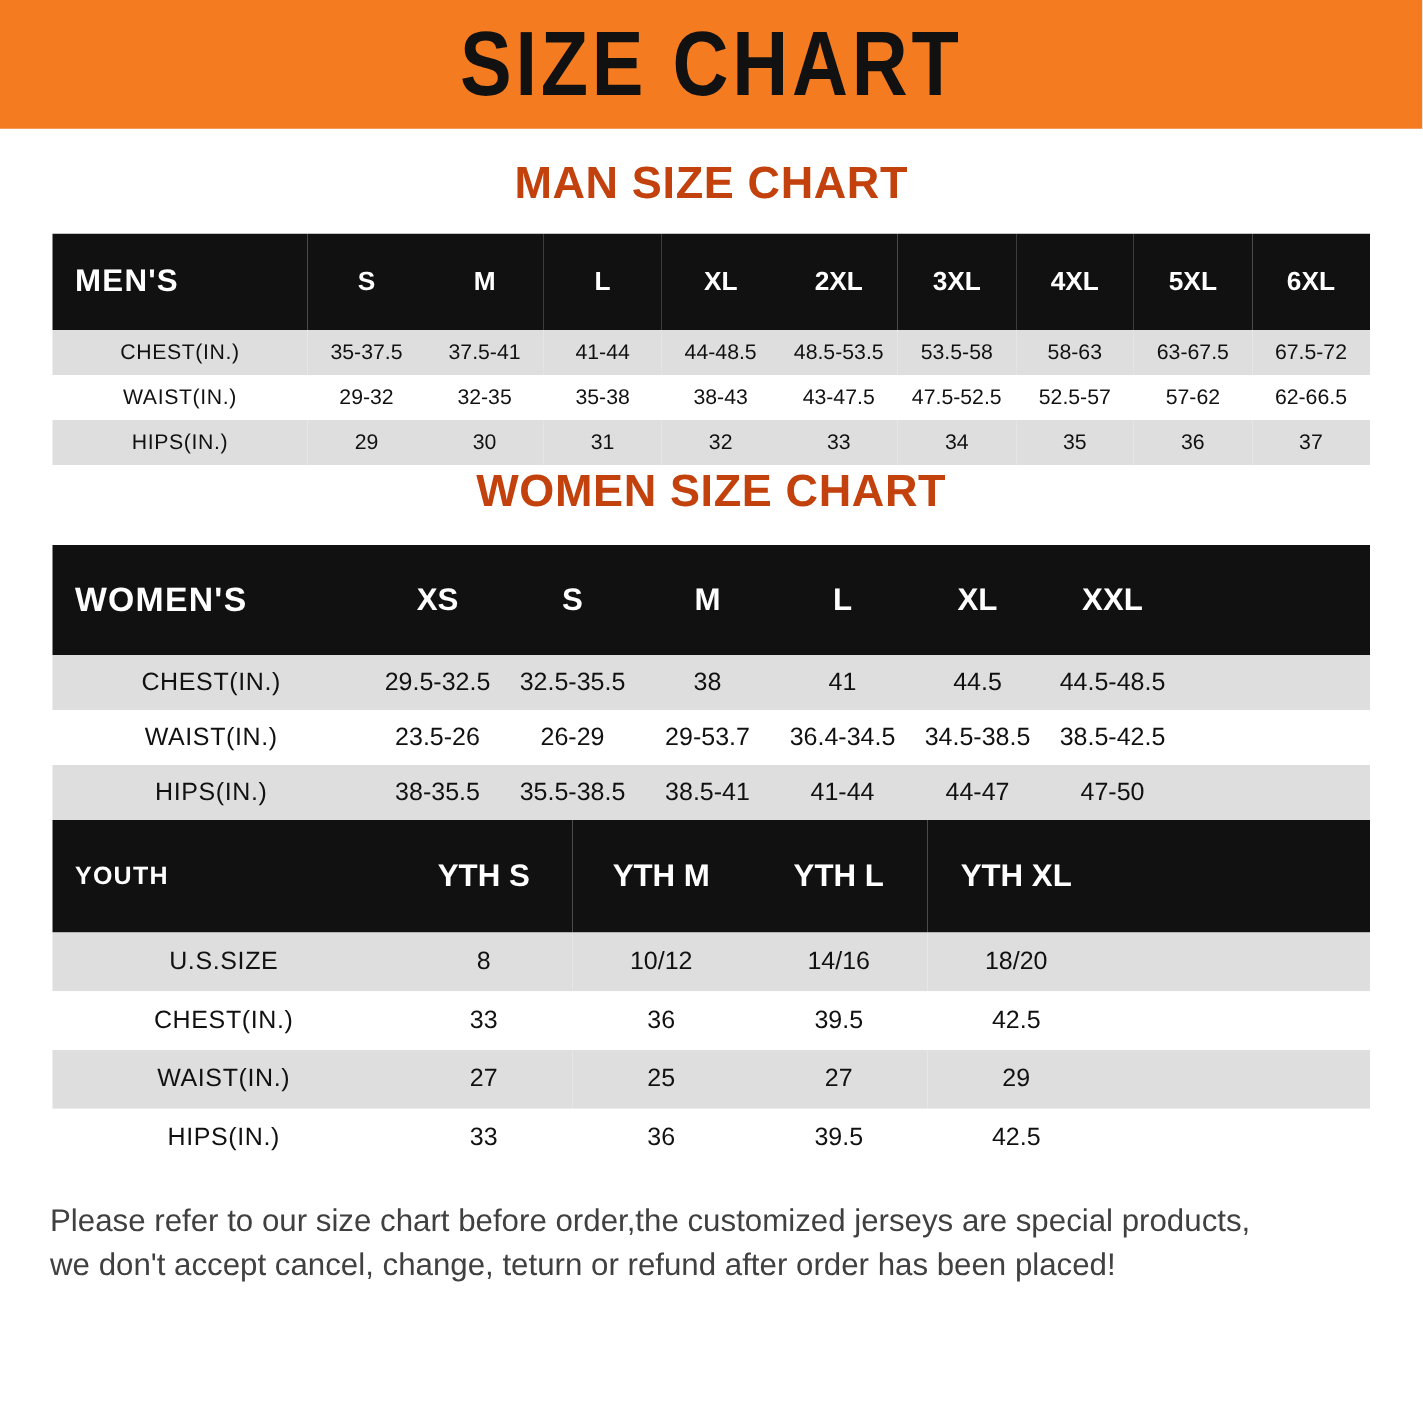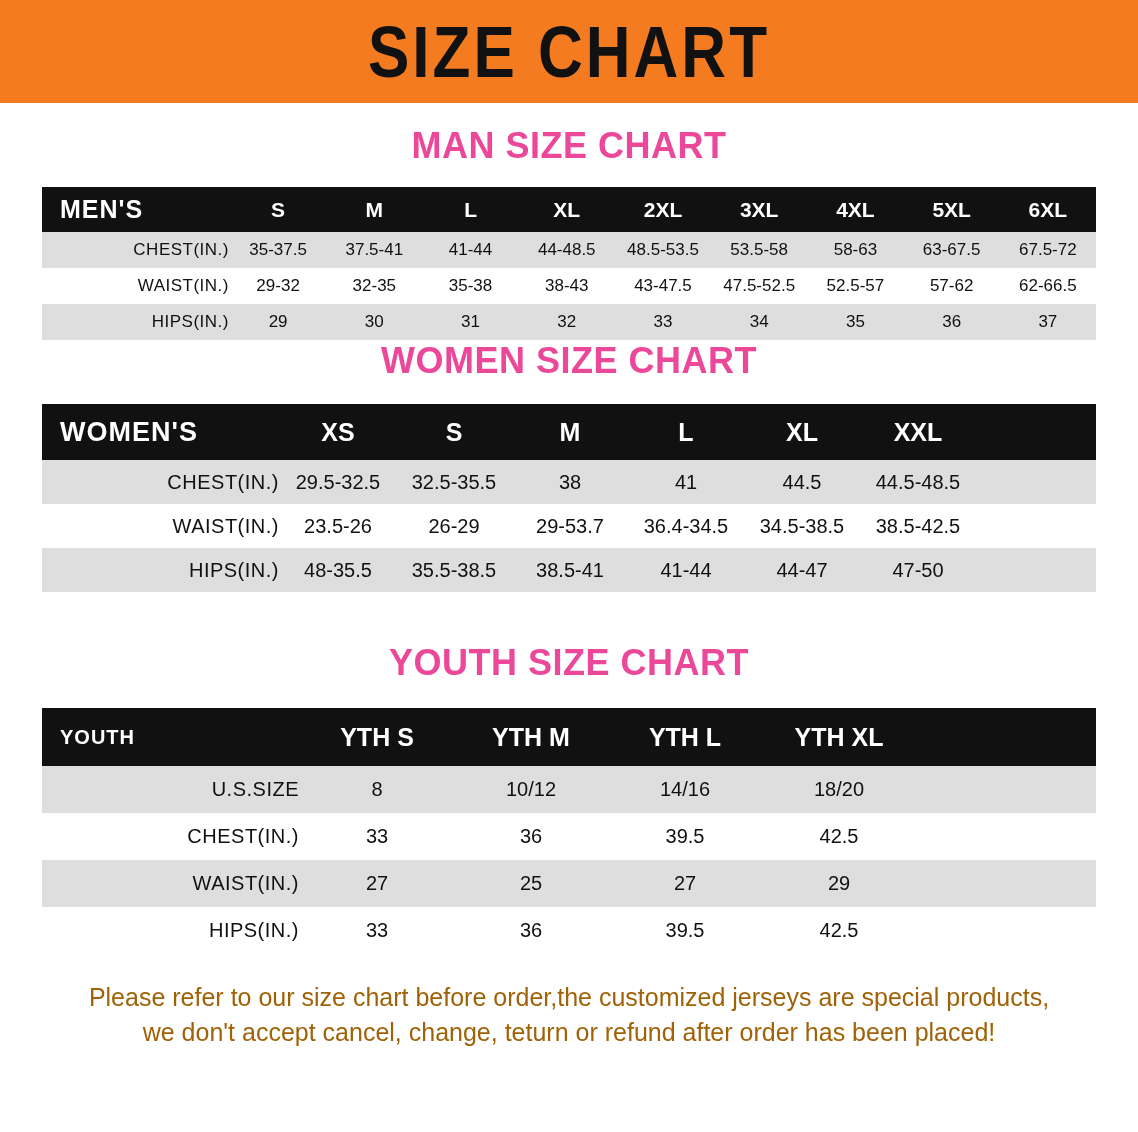--- a/index.html
+++ b/index.html
@@ -38,52 +38,52 @@
     color: #111111;
     line-height: 1;
     transform: scaleY(1.18);
   }
   
   .section-title {
     text-align: center;
     font-weight: bold;
     font-size: 36px;
     letter-spacing: 0.5px;
-    color: #ec4899;
+    color: #c2410c;
   }
   .title-man   { margin-top: 22px; margin-bottom: 20px; }
   .title-women { margin-bottom: 22px; }
   .title-youth { margin-top: 50px; margin-bottom: 24px; }
 
   
   .table-wrap {
     margin: 0 42px;
   }
   table.chart {
     width: 1054px;
     border-collapse: collapse;
     table-layout: fixed;
   }
   table.chart thead th {
     background: #111111;
     color: #ffffff;
     font-weight: bold;
     text-align: center;
-    padding: 0;
+    padding: 16px;
   }
   table.chart thead th.rowhead {
     text-align: left;
     padding-left: 18px;
   }
   table.chart tbody td {
     text-align: center;
     color: #111111;
   }
   table.chart tbody td.rowhead {
-    text-align: right;
+    text-align: center;
   }
   tr.shade td { background: #dedede; }
   tr.plain td { background: #ffffff; }
 
   
   .men thead th { height: 45px; font-size: 21px; }
   .men thead th.rowhead { font-size: 25px; letter-spacing: 1px; }
   .men tbody td { height: 34px; font-size: 17px; }
   .men tbody td.rowhead { font-size: 17px; letter-spacing: 0.5px; }
 
@@ -95,24 +95,24 @@
 
   
   .youth thead th { height: 58px; font-size: 25px; }
   .youth thead th.rowhead { font-size: 20px; letter-spacing: 1px; }
   .youth tbody td { height: 45px; font-size: 20px; }
   .youth tbody td.rowhead { font-size: 20px; letter-spacing: 0.5px; }
 
   
   .note {
     margin: 26px 40px 0 40px;
-    color: #a16207;
+    color: #404040;
     font-size: 25px;
     line-height: 1.38;
-    text-align: center;
+    text-align: left;
   }
   .note div { white-space: nowrap; }
 </style>
 </head>
 <body>
 
 <div class="page">
 
   <div class="banner">
     <div class="banner-title">SIZE CHART</div>
@@ -207,33 +207,32 @@
           <td>23.5-26</td>
           <td>26-29</td>
           <td>29-53.7</td>
           <td>36.4-34.5</td>
           <td>34.5-38.5</td>
           <td>38.5-42.5</td>
           <td></td>
         </tr>
         <tr class="shade">
           <td class="rowhead">HIPS(IN.)</td>
-          <td>48-35.5</td>
+          <td>38-35.5</td>
           <td>35.5-38.5</td>
           <td>38.5-41</td>
           <td>41-44</td>
           <td>44-47</td>
           <td>47-50</td>
           <td></td>
         </tr>
       </tbody>
     </table>
   </div>
 
-  <div class="section-title title-youth">YOUTH SIZE CHART</div>
   <div class="table-wrap">
     <table class="chart youth">
       <thead>
         <tr>
           <th class="rowhead" style="width:240px">YOUTH</th>
           <th>YTH S</th>
           <th>YTH M</th>
           <th>YTH L</th>
           <th>YTH XL</th>
           <th style="width:180px"></th>

